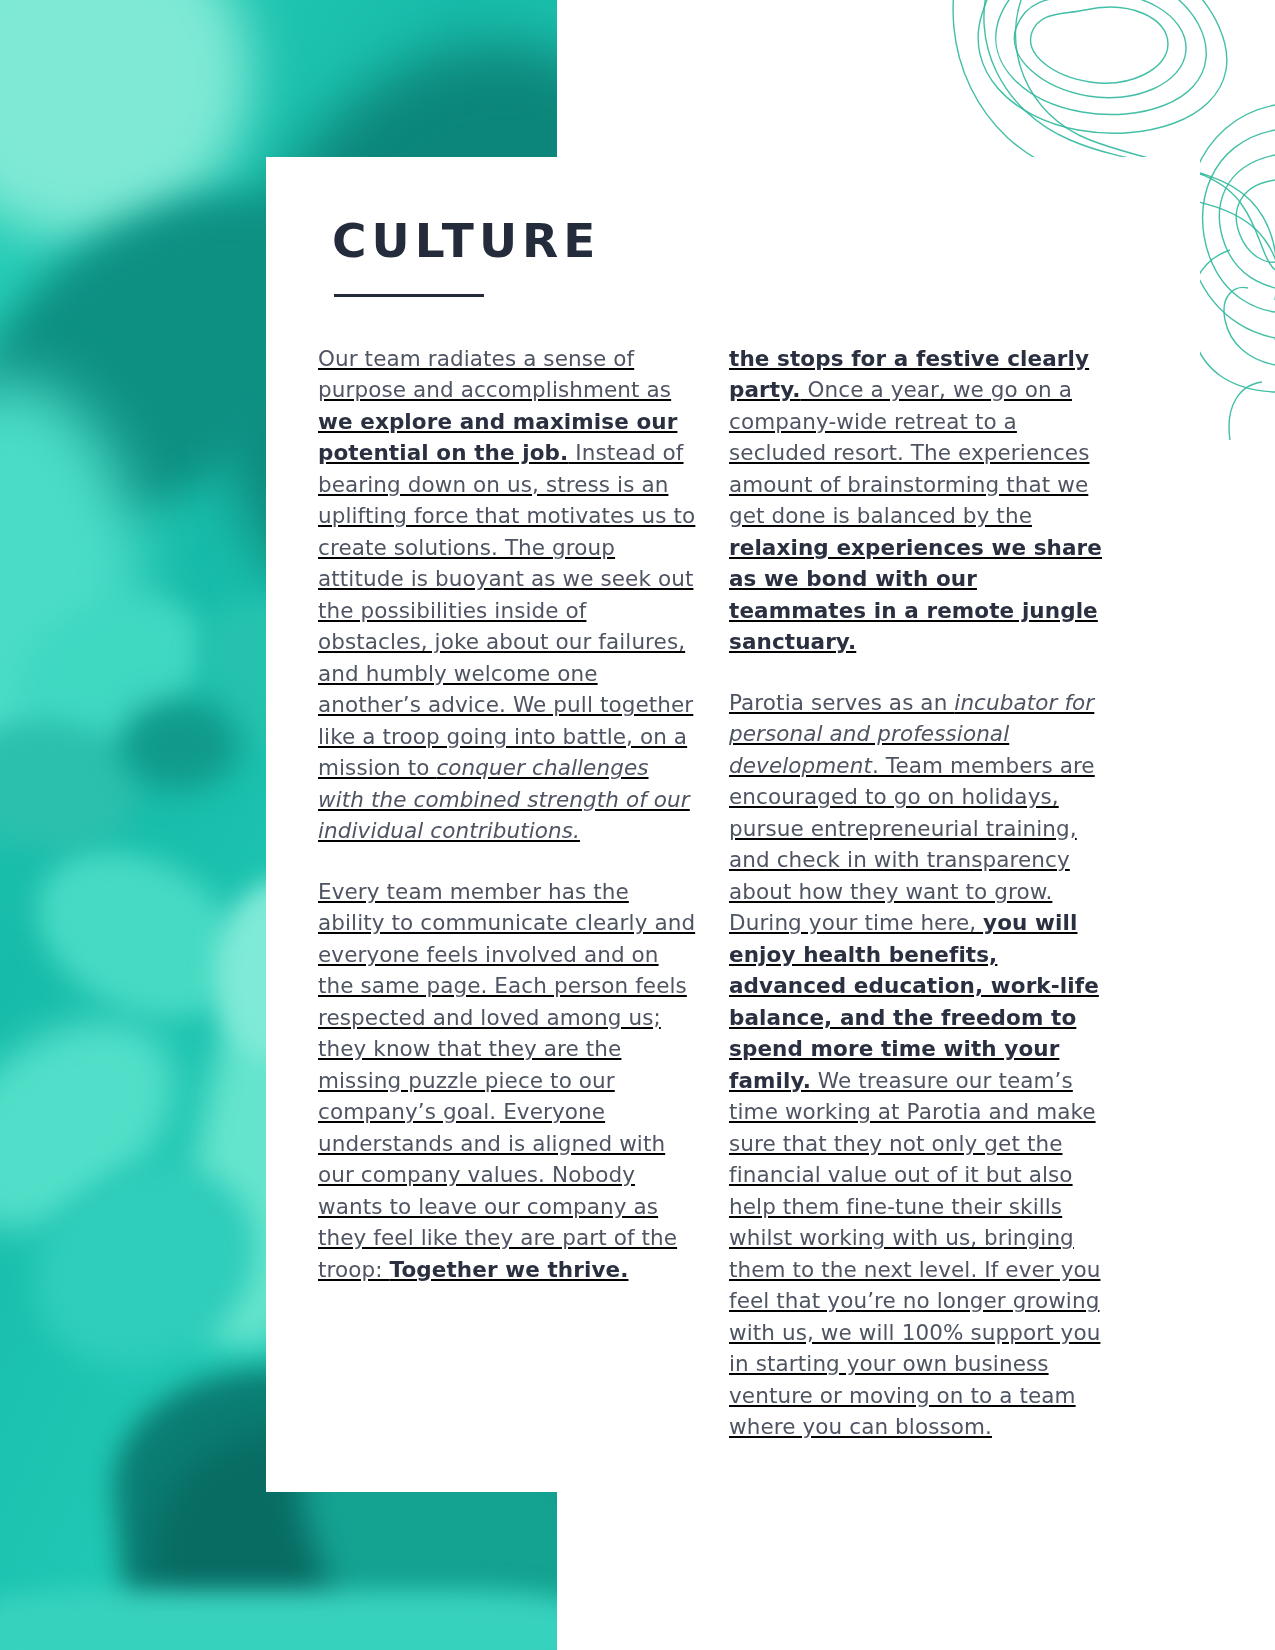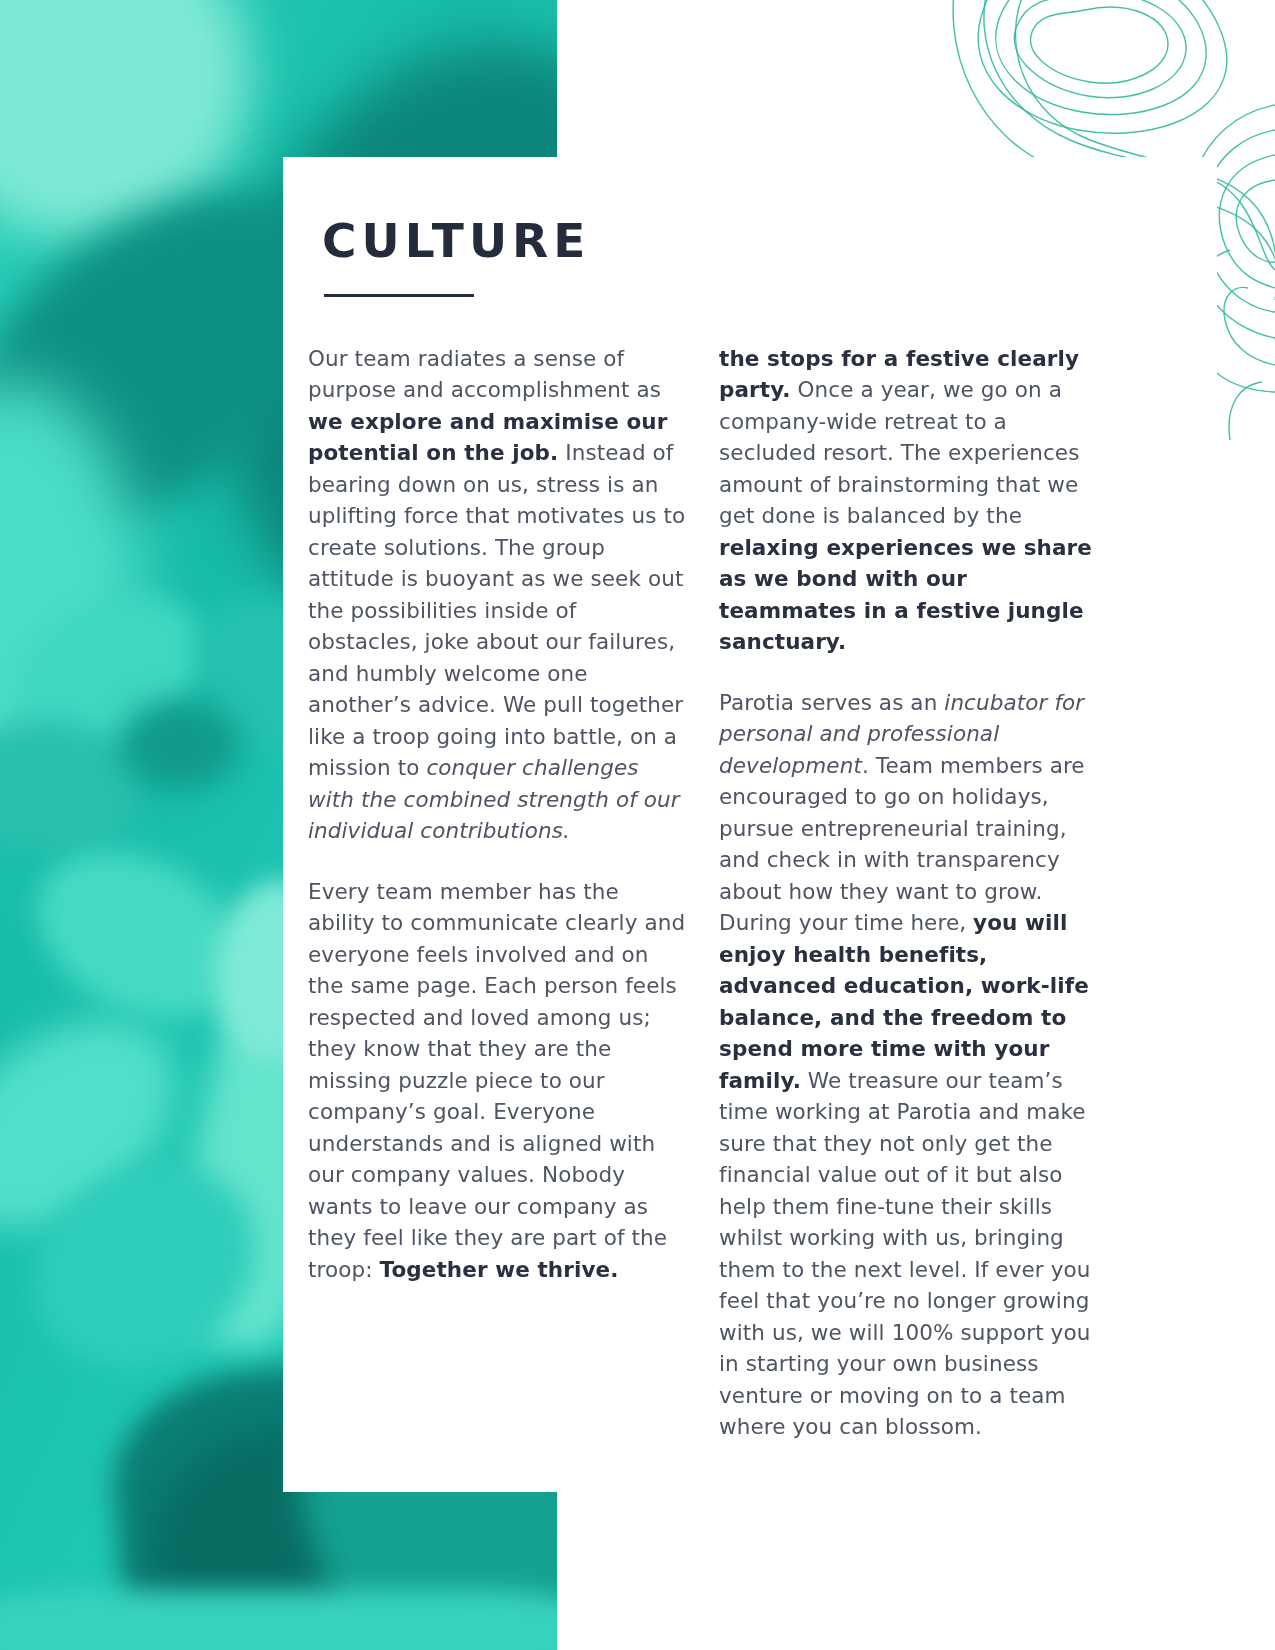--- a/index.html
+++ b/index.html
@@ -33,33 +33,33 @@
   .ph.s-jacket2   {left:150px;top:1430px;width:260px;height:260px;background:#086c63;filter:blur(18px);transform:rotate(-10deg);}
   .ph.s-slab      {left:320px;top:1400px;width:270px;height:280px;background:#14a291;filter:blur(16px);transform:rotate(-18deg);border-radius:25%;}
   .ph.s-band      {left:-20px;top:1590px;width:600px;height:90px;background:#37d2be;filter:blur(12px);border-radius:20%;}
 
   
   .contour{position:absolute;top:0;right:0;width:345px;height:440px;z-index:1;}
   .contour path{fill:none;stroke:var(--contour-teal,#2eb89c);stroke-width:1.4;opacity:.9;}
 
   
   .card{
-    position:absolute;left:283px;top:157px;width:934px;height:1335px;z-index:2;
+    position:absolute;left:266px;top:157px;width:934px;height:1335px;z-index:2;
     background:var(--card-white,#ffffff);
-    padding:58px 0 0 25px;box-sizing:border-box;
+    padding:58px 0 0 52px;box-sizing:border-box;
   }
   .title{
     margin:0 0 0 14px;
     font-size:47px;font-weight:800;letter-spacing:5px;
     color:var(--title-navy,#242b3a);
     line-height:1.1;
   }
   .rule{width:150px;height:3px;background:var(--title-navy,#2b3242);margin:27px 0 0 16px;}
   .cols{display:flex;gap:33px;margin-top:46px;}
-  .col{width:378px;}
+  .col{width:378px;text-decoration:underline;}
   .col p{
     margin:0 0 29px 0;
     font-size:21.5px;line-height:31.5px;letter-spacing:0.1px;
     color:var(--body-gray,#4e5462);
   }
   .col p span.b{font-weight:700;color:var(--bold-navy,#2a3040);}
   .col p span.i{font-style:italic;}
 </style>
 </head>
 <body>
@@ -105,19 +105,19 @@
 
   <div class="card">
     <h1 class="title">CULTURE</h1>
     <div class="rule"></div>
     <div class="cols">
       <div class="col">
           <p><span>Our team radiates a sense of purpose and accomplishment as </span><span class="b">we explore and maximise our potential on the job.</span><span> Instead of bearing down on us, stress is an uplifting force that motivates us to create solutions. The group attitude is buoyant as we seek out the possibilities inside of obstacles, joke about our failures, and humbly welcome one another’s advice. We pull together like a troop going into battle, on a mission to </span><span class="i">conquer challenges with the combined strength of our individual contributions.</span></p>
           <p><span>Every team member has the ability to communicate clearly and everyone feels involved and on the same page. Each person feels respected and loved among us; they know that they are the missing puzzle piece to our company’s goal. Everyone understands and is aligned with our company values. Nobody wants to leave our company as they feel like they are part of the troop: </span><span class="b">Together we thrive.</span></p>
         </div>
       <div class="col">
-          <p><span class="b">the stops for a festive clearly party.</span><span> Once a year, we go on a company-wide retreat to a secluded resort. The experiences amount of brainstorming that we get done is balanced by the </span><span class="b">relaxing experiences we share as we bond with our teammates in a festive jungle sanctuary.</span></p>
+          <p><span class="b">the stops for a festive clearly party.</span><span> Once a year, we go on a company-wide retreat to a secluded resort. The experiences amount of brainstorming that we get done is balanced by the </span><span class="b">relaxing experiences we share as we bond with our teammates in a remote jungle sanctuary.</span></p>
           <p><span>Parotia serves as an </span><span class="i">incubator for personal and professional development</span><span>. Team members are encouraged to go on holidays, pursue entrepreneurial training, and check in with transparency about how they want to grow. During your time here, </span><span class="b">you will enjoy health benefits, advanced education, work-life balance, and the freedom to spend more time with your family.</span><span> We treasure our team’s time working at Parotia and make sure that they not only get the financial value out of it but also help them fine-tune their skills whilst working with us, bringing them to the next level. If ever you feel that you’re no longer growing with us, we will 100% support you in starting your own business venture or moving on to a team where you can blossom.</span></p>
         </div>
     </div>
   </div>
 
 </div>
 
 </body></html>

